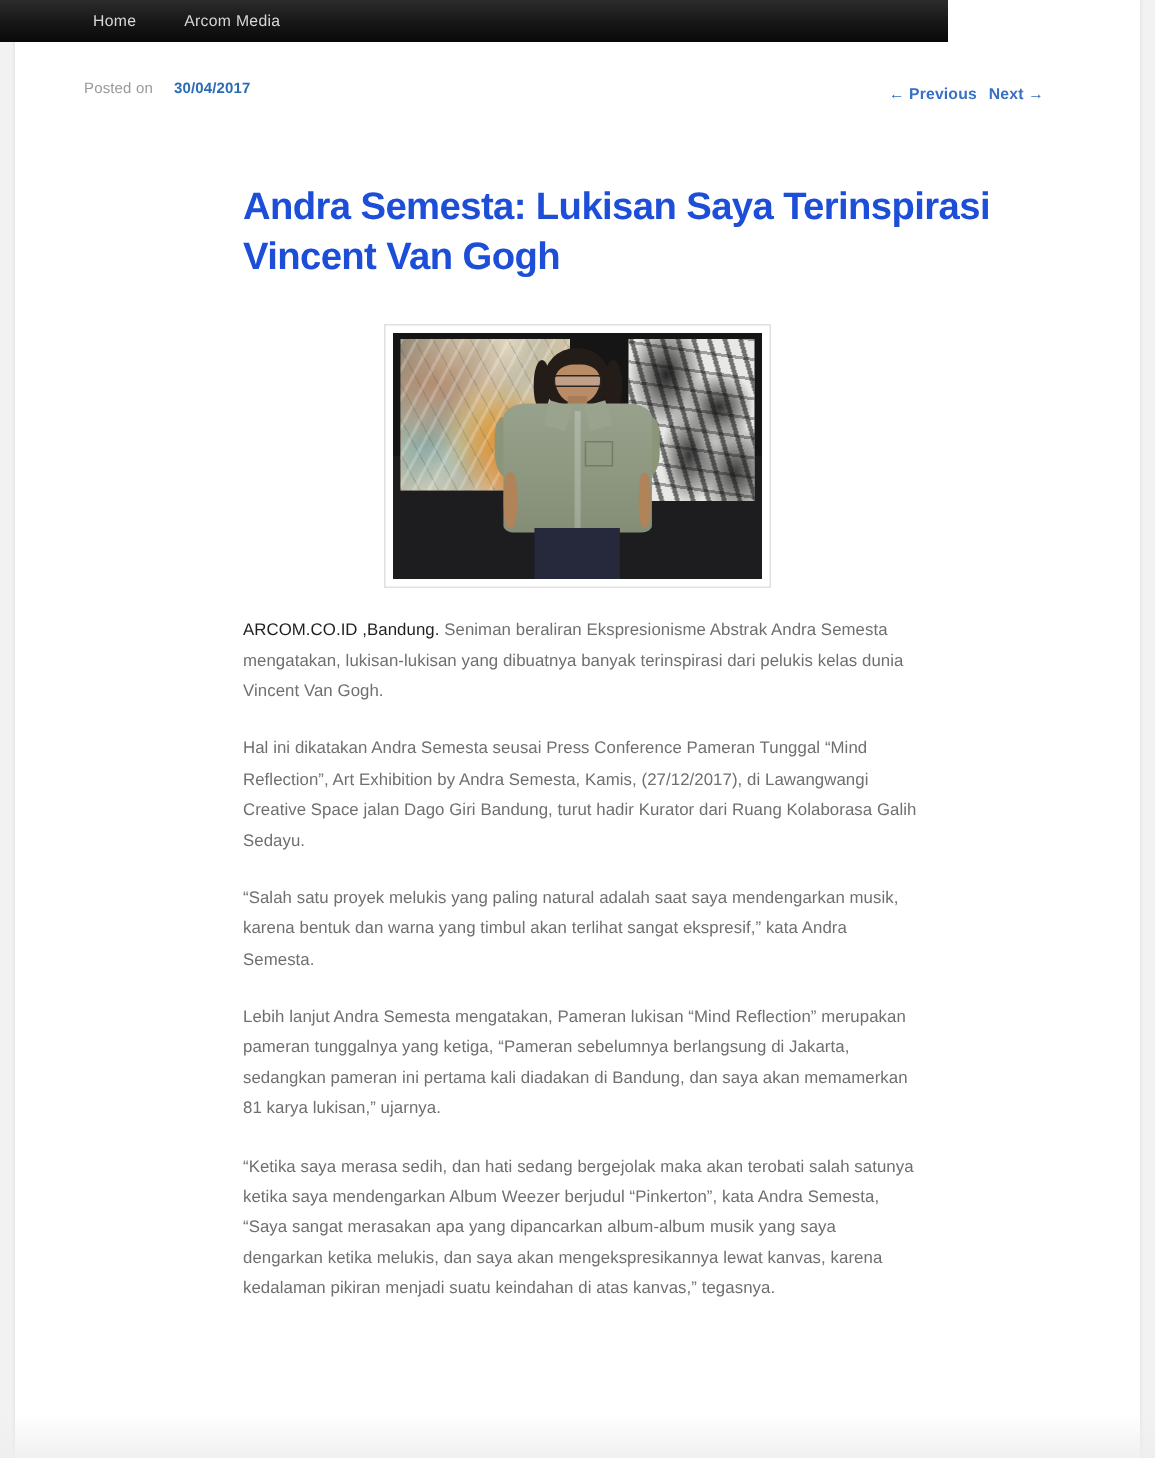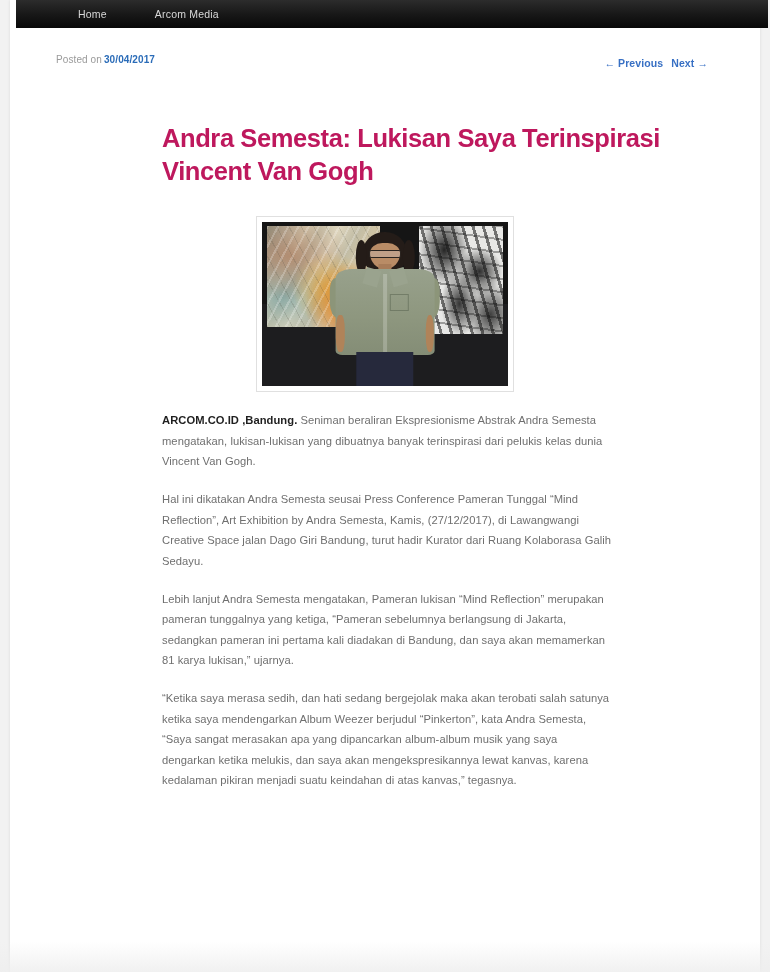--- a/index.html
+++ b/index.html
@@ -30,40 +30,40 @@
     width: 750px;
     height: 972px;
     background: #ffffff;
     box-shadow: 0 0 3px rgba(0,0,0,0.10);
     overflow: hidden;
   }
 
   
   .navbar {
     position: absolute;
-    top: 0; left: 16px;
-    width: 752px;
+    top: 0; left: 0;
+    width: 632px;
     height: 28px;
     background: #111111;
     background-image: linear-gradient(to bottom, #2c2c2c 0%, #191919 48%, #080808 100%);
     z-index: 20;
     display: flex;
     align-items: center;
   }
   .nav-item {
     color: #d8d8d8;
     font-size: 10.5px;
     letter-spacing: 0.2px;
     text-decoration: none;
     line-height: 28px;
     display: inline-block;
     white-space: nowrap;
   }
   .nav-item:first-child { margin-left: 62px; }
-  .nav-item + .nav-item { margin-left: 48px; }
+  .nav-item + .nav-item { margin-left: 32px; }
 
   
   .content {
     position: absolute;
     top: 28px;
     left: 10px;
     width: 750px;
   }
 
   
@@ -79,45 +79,45 @@
     font-size: 10px;
     color: #9a9a9a;
     letter-spacing: 0.1px;
     white-space: nowrap;
   }
   .posted-date {
     color: #2b6cb8;
     font-weight: bold;
     text-decoration: none;
     font-size: 10px;
-    margin-left: 2px;
+    margin-left: 14px;
   }
   .pager {
     position: absolute;
-    right: 52px;
+    right: 64px;
     top: 3px;
     white-space: nowrap;
   }
   .pager a {
     color: #3870c4;
     font-size: 10.5px;
     font-weight: bold;
     text-decoration: none;
     letter-spacing: 0.1px;
   }
   .pager .sep { display: inline-block; width: 8px; }
 
   
   .headline {
     margin: 42px 0 0 0;
     padding: 0 60px 0 152px;
     font-size: 25.5px;
     line-height: 1.30;
     font-weight: bold;
-    color: #be185d;
+    color: #1d4ed8;
     letter-spacing: -0.4px;
   }
 
   
   .figure-wrap {
     margin-top: 28px;
     display: flex;
     justify-content: center;
   }
   .figure-frame {
@@ -269,21 +269,21 @@
   .body-copy p {
     margin: 0 0 18px 0;
     font-size: 11.2px;
     line-height: 1.82;
     color: #6f6f6f;
     letter-spacing: 0.05px;
     text-align: left;
   }
   .body-copy p .lead {
     color: #1f1f1f;
-    font-weight: bold;
+    font-weight: normal;
   }
 
   
   .bottom-fade {
     position: absolute;
     left: 0; bottom: 0;
     width: 770px; height: 30px;
     background: linear-gradient(to bottom, rgba(255,255,255,0) 0%, rgba(238,238,238,0.85) 100%);
     pointer-events: none;
     z-index: 15;
@@ -339,19 +339,20 @@
         </div>
       </div>
     </div>
   </div>
 
   <div class="body-copy">
     <p>
       <span class="lead">ARCOM.CO.ID ,Bandung.</span><span> Seniman beraliran Ekspresionisme Abstrak Andra Semesta mengatakan, lukisan-lukisan yang dibuatnya banyak  terinspirasi dari pelukis kelas dunia Vincent Van Gogh.</span>
     </p>
     <p>Hal ini dikatakan Andra Semesta seusai Press Conference Pameran Tunggal “Mind Reflection”, Art Exhibition by Andra Semesta, Kamis, (27/12/2017), di Lawangwangi Creative Space jalan Dago Giri Bandung, turut hadir Kurator dari Ruang Kolaborasa Galih Sedayu.</p>
+    <p>“Salah satu proyek melukis yang paling natural adalah saat saya mendengarkan musik, karena bentuk dan warna yang timbul akan terlihat sangat ekspresif,” kata Andra Semesta.</p>
     <p>Lebih lanjut Andra Semesta mengatakan, Pameran lukisan “Mind Reflection” merupakan pameran tunggalnya yang ketiga, “Pameran sebelumnya berlangsung di Jakarta, sedangkan pameran ini pertama kali diadakan di Bandung, dan saya akan memamerkan 81 karya lukisan,” ujarnya.</p>
     <p>“Ketika saya merasa sedih, dan hati sedang bergejolak maka akan terobati salah satunya ketika saya mendengarkan Album Weezer berjudul “Pinkerton”, kata Andra Semesta, “Saya sangat merasakan apa yang dipancarkan album-album musik yang saya dengarkan ketika melukis, dan saya akan mengekspresikannya lewat kanvas, karena kedalaman pikiran menjadi suatu keindahan di atas kanvas,” tegasnya.</p>
   </div>
 
 </div>
 
 <div class="bottom-fade"></div>
 
 </body></html>

